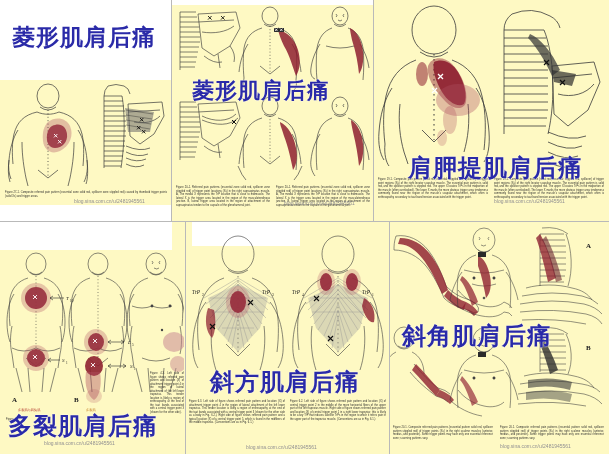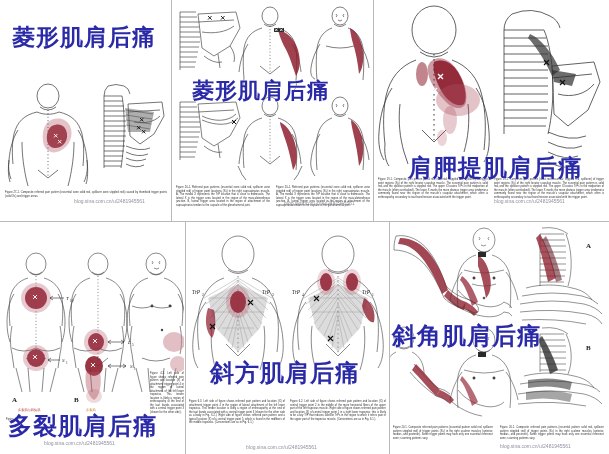--- a/index.html
+++ b/index.html
@@ -1,19 +1,19 @@
 <!DOCTYPE html>
 <html><head>
 <meta charset="utf-8">
 <style>
   html,body{margin:0;padding:0;background:#fff;}
   body{width:609px;height:454px;overflow:hidden;font-family:"Liberation Sans",sans-serif;}
   #stage{position:relative;width:609px;height:454px;background:#cfcfcf;}
 
-  .panel{position:absolute;overflow:hidden;background:#ffffff;}
+  .panel{position:absolute;overflow:hidden;background:#fef9c3;}
   .panel .art{position:absolute;inset:0;}
 
   
   .fig{position:absolute;}
   .cap{position:absolute;font-size:2.6px;line-height:1.35;color:#2a2a2a;
        text-align:justify;letter-spacing:.05px;}
   .wm{position:absolute;font-size:5px;color:#6b6b80;opacity:.75;
       font-family:"Liberation Sans",sans-serif;white-space:nowrap;}
   .redtag{position:absolute;font-size:3.2px;color:#b43a2e;white-space:nowrap;}
   .orangetag{position:absolute;font-size:3.2px;color:#c07a22;white-space:nowrap;}
@@ -487,21 +487,21 @@
         <text x="116" y="64" font-size="3.6" font-family="Liberation Serif, serif" fill="#1b1b1b">4</text>
         <text x="176" y="62" font-size="5.4" font-family="Liberation Serif, serif" font-style="italic" fill="#1b1b1b">TrP</text>
         <text x="186" y="64" font-size="3.6" font-family="Liberation Serif, serif" fill="#1b1b1b">1</text>
       </svg>
 
       <div class="cap" style="left:3px;top:178px;width:96px;">Figure 6.3. Left side of figure shows referred pain pattern and location (X) of attachment trigger point 4 in the region of lateral attachment of the left lower trapezius. This tender location is likely a region of enthesopathy at the end of the taut bands associated with a central trigger point 3 (shown for the other side as a body in Fig. 6.2.). Right side of figure shows referred pain pattern and a typical location (X) of a central trigger point 5, which is found in the midfibers of the middle trapezius. (Conventions are as in Fig. 6.1.)</div>
       <div class="cap" style="left:104px;top:178px;width:96px;">Figure 6.2. Left side of figure shows referred pain pattern and location (X) of central trigger point 2 in the middle of the more horizontal fibers of the upper part of the left trapezius muscle. Right side of figure shows referred pain pattern and location (X) of central trigger point 1 in a right lower trapezius; this is likely to be a key TrP that induces satellite TrPs in the region to which it refers pain in the upper part of the trapezius muscle. (Conventions are as in Fig. 6.1.)</div>
       <div class="wm" style="left:60px;top:222px;">blog.sina.com.cn/u/2481945561</div>
     </div>
 
-    <div class="title" style="left:24px;top:135px;font-size:24px;text-align:center;">斜方肌肩后痛</div>
+    <div class="title" style="left:24px;top:144px;font-size:24px;text-align:center;">斜方肌肩后痛</div>
   </div>
 
   <div class="panel" style="left:390px;top:222px;width:219px;height:232px;">
     <div class="art">
       <svg class="fig" style="left:0;top:2px;width:219px;height:196px;" viewBox="0 0 219 196">
 
         <g fill="none" stroke="#3a3a3a" stroke-width="0.55">
 
           <path d="M6 12 C18 10 30 16 38 26 C46 36 52 50 56 62"></path>
           <path d="M4 26 C16 26 28 32 36 42 C44 52 50 64 54 74"></path>
@@ -607,21 +607,21 @@
 
         <text x="196" y="24" font-size="7" font-family="Liberation Serif, serif" font-weight="bold" fill="#222">A</text>
         <text x="196" y="126" font-size="7" font-family="Liberation Serif, serif" font-weight="bold" fill="#222">B</text>
       </svg>
 
       <div class="cap" style="left:3px;top:204px;width:100px;">Figure 20.1. Composite referred pain patterns (essential pattern solid red, spillover pattern stippled red) of trigger points (Xs) in the right scalene muscles (anterior, medius, and posterior). Some trigger points may have only one essential reference zone; scanning patterns vary.</div>
       <div class="cap" style="left:110px;top:204px;width:104px;">Figure 20.1. Composite referred pain patterns (essential pattern solid red, spillover pattern stippled red) of trigger points (Xs) in the right scalene muscles (anterior, medius, and posterior). Some trigger points may have only one essential reference zone; scanning patterns vary.</div>
       <div class="wm" style="left:110px;top:221px;">blog.sina.com.cn/u/2481945561</div>
     </div>
 
-    <div class="title" style="left:2px;top:98px;font-size:24px;">斜角肌肩后痛</div>
+    <div class="title" style="left:12px;top:98px;font-size:24px;">斜角肌肩后痛</div>
   </div>
 
   <div class="hairline" style="left:171px;top:0;width:1px;height:222px;"></div>
   <div class="hairline" style="left:373px;top:0;width:1px;height:222px;"></div>
   <div class="hairline" style="left:0;top:221px;width:609px;height:1px;"></div>
   <div class="hairline" style="left:185px;top:222px;width:1px;height:232px;"></div>
   <div class="hairline" style="left:389px;top:222px;width:1px;height:232px;"></div>
 </div>
 
 </body></html>

